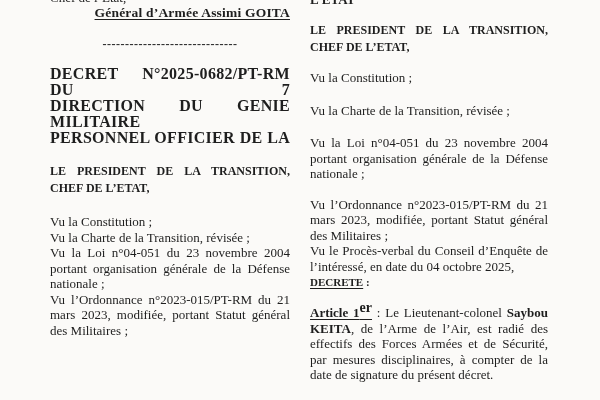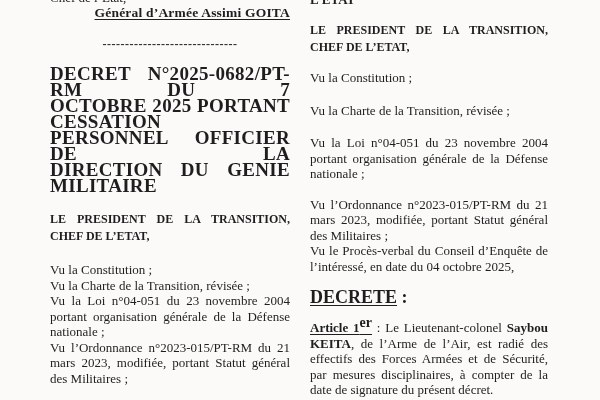--- a/index.html
+++ b/index.html
@@ -22,54 +22,53 @@
   .clip-top-right { margin-top:-8px;  line-height:15px; font-weight:bold; }
 
   .sig { line-height:16px; font-size:13.5px; letter-spacing:0.2px; }
 
   .sep {
     margin-top:16px; line-height:14px;
     text-align:center; font-weight:bold; font-size:12px;
     letter-spacing:0.5px; color:#2a2a2a;
   }
 
-  .title { margin-top:15px; font-weight:bold; font-size:19px; letter-spacing:0.3px; }
+  .title { margin-top:15px; font-weight:bold; font-size:16px; letter-spacing:0.3px; }
   .title .jl { line-height:16px; text-align:justify; text-align-last:justify; }
   .title .jl.last { text-align-last:left; }
 
   .heading { font-weight:bold; font-size:12px; }
   .heading .jl { line-height:17px; text-align:justify; text-align-last:justify; }
   .heading .jl.last { text-align-last:left; }
 
   .visa { margin:0 0 0 0; line-height:15.5px; text-align:justify; }
   .mt14 { margin-top:14px; } .mt15 { margin-top:15px; }
   .mt17 { margin-top:17px; }
 
-  .decrete { margin-top:15px; line-height:16px; font-size:18px; }
+  .decrete { line-height:16px; font-size:11px; }
 
   .article { margin:15px 0 0 0; line-height:15.5px; text-align:justify; }
   .article sup { font-size:14px; line-height:0; }
 </style>
 </head>
 <body>
 
 <div class="page">
 
   <div class="col col-left">
     <div class="clip-top-left">Chef de l’Etat,</div>
 
     <div class="sig b u">Général d’Armée Assimi GOITA</div>
 
     <div class="sep">------------------------------</div>
 
     <div class="title">
       <div class="jl">DECRET N°2025-0682/PT-RM DU 7</div>
-      <div class="jl">OCTOBRE 2025 PORTANT CESSATION</div>
+      <div class="jl last">DIRECTION DU GENIE MILITAIRE</div>
       <div class="jl">PERSONNEL OFFICIER DE LA</div>
-      <div class="jl last">DIRECTION DU GENIE MILITAIRE</div>
     </div>
 
     <div class="heading mt17">
       <div class="jl">LE PRESIDENT DE LA TRANSITION,</div>
       <div class="jl last">CHEF DE L’ETAT,</div>
     </div>
 
     <p class="visa mt17">Vu la Constitution ;</p>
     <p class="visa">Vu la Charte de la Transition, révisée ;</p>
     <p class="visa">Vu la Loi n°04-051 du 23 novembre 2004 portant organisation générale de la Défense nationale ;</p>

